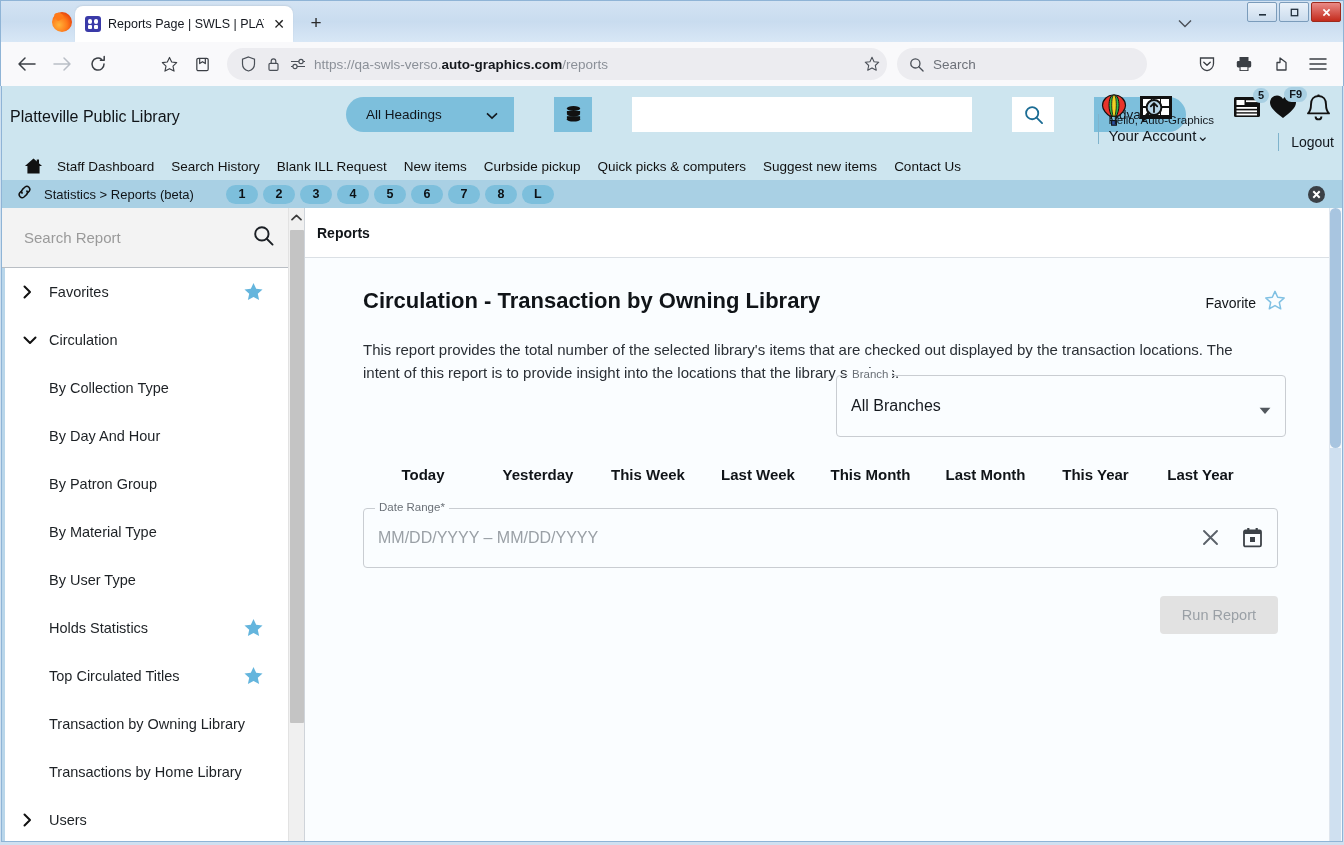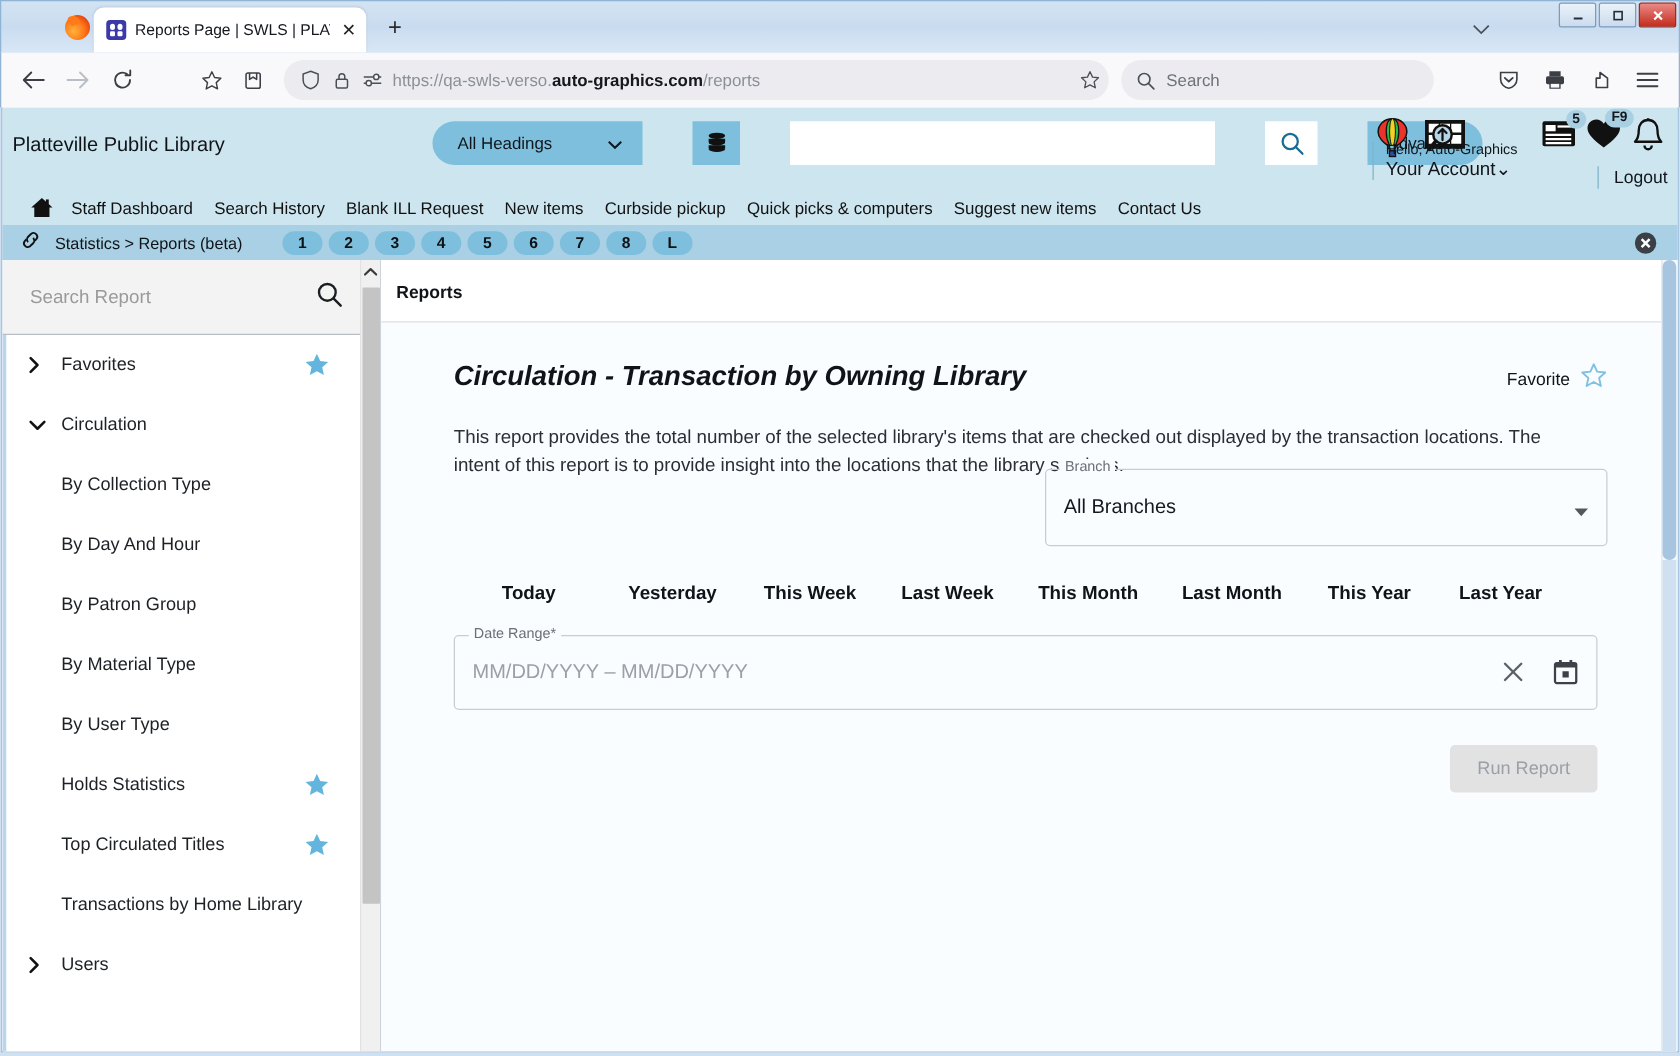--- a/index.html
+++ b/index.html
@@ -226,21 +226,21 @@
   #sbscroll .arrow.bot { position:absolute; bottom:0; left:0; width:16px; }
 
   
   #main { flex:1; position:relative; background:#fafdff; }
   #reportsbar {
     height:50px; background:#ffffff; border-bottom:1px solid #dbe0e5;
     display:flex; align-items:center; padding-left:12px;
   }
   #reportsbar h1 { margin:0; font-size:14px; font-weight:600; color:#101418; }
   #reportcard { padding:30px 56px 0 58px; position:relative; }
-  #rtitle { font-size:22px; font-weight:600; color:#101418; margin:0;font-style:italic; }
+  #rtitle { font-size:22px; font-weight:600; color:#101418; margin:0; }
   #favwrap { position:absolute; right:56px; top:32px; display:flex; align-items:center; gap:8px; }
   #favwrap .lbl { font-size:14px;color:#101418; }
   #rdesc {
     margin:24px 0 0 0; font-size:15px; color:#2a2f35; line-height:1.55;
     max-width:885px;
   }
   .mdfield {
     position:relative; border:1px solid #c9cdd2; border-radius:4px;
     height:62px; display:flex; align-items:center; padding:0 14px;
   }
@@ -615,20 +615,23 @@
                 </svg>
             </span>
           </div>
           <div class="tnode child">
             <span>Top Circulated Titles</span>
             <span class="star">
               <svg width="21" height="20" viewBox="0 0 22 21">
                   <path d="M11 1 L13.8 7.2 L20.5 7.9 L15.5 12.4 L16.9 19 L11 15.7 L5.1 19 L6.5 12.4 L1.5 7.9 L8.2 7.2 Z" fill="#64b5dd"></path>
                 </svg>
             </span>
+          </div>
+          <div class="tnode child">
+            <span>Transaction by Owning Library</span>
           </div>
           <div class="tnode child">
             <span>Transactions by Home Library</span>
           </div>
           <div class="tnode">
             <span class="caret">
               <svg width="9" height="14" viewBox="0 0 9 14">
                   <path d="M1.5 1.5 L7 7 L1.5 12.5" stroke="#111" stroke-width="2" fill="none" stroke-linecap="round" stroke-linejoin="round"></path>
                 </svg>
             </span>

